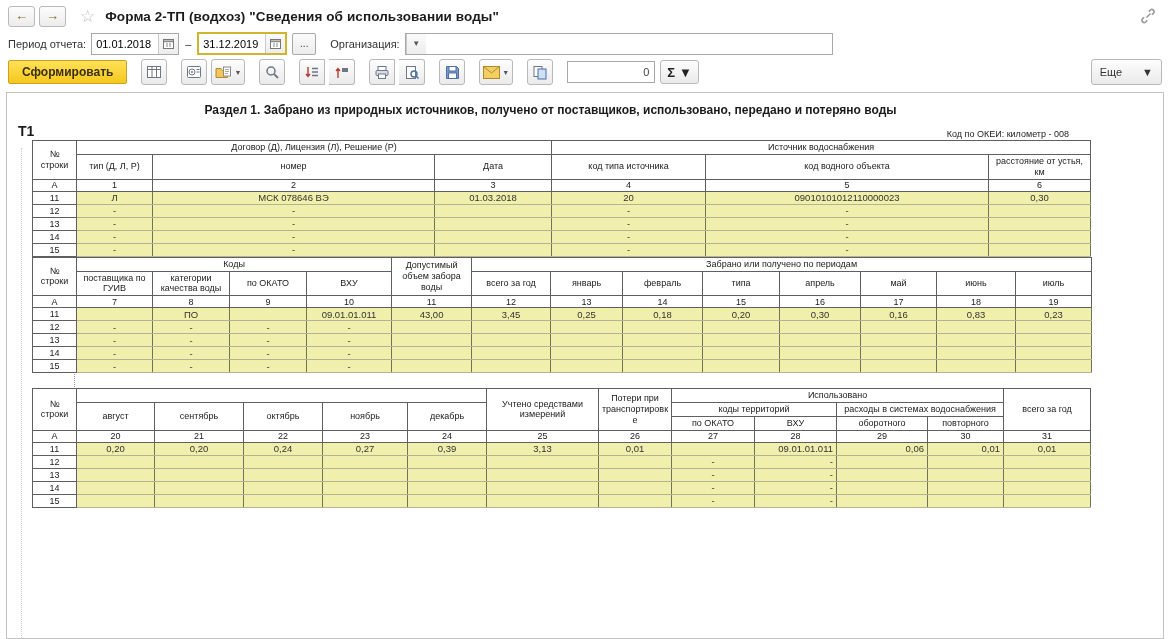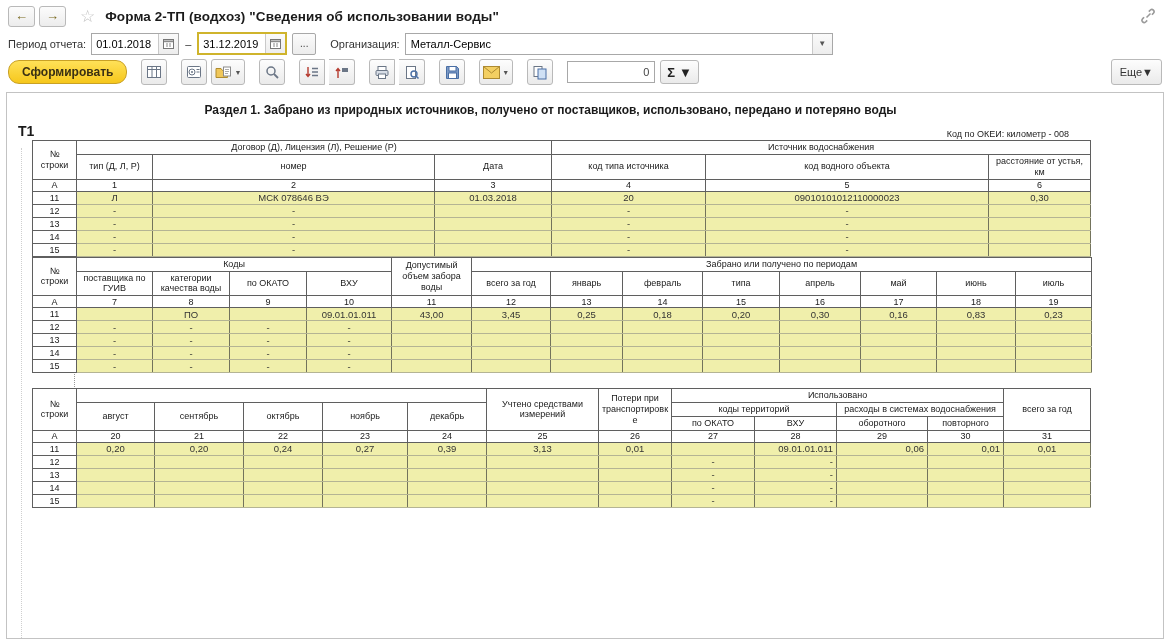--- a/index.html
+++ b/index.html
@@ -29,36 +29,36 @@
   .dots { height:22px; width:24px; margin-left:5px; border:1px solid #a8a8a8; border-radius:2px;
     background:linear-gradient(#fbfbfb,#ececec); font-size:10px; color:#444; }
   .combo { display:flex; align-items:stretch; height:22px; border:1px solid #a8a8a8; width:428px; background:#fff; }
   .combo input { border:none; outline:none; flex:1; font-size:11px; padding:0 5px; font-family:"Liberation Sans",sans-serif; }
   .ddseg { width:20px; border:none; border-left:1px solid #c9c9c9; background:linear-gradient(#fafafa,#ededed);
     color:#555; font-size:8px; }
 
   
   .toolbar { display:flex; align-items:center; padding:2px 8px 6px 8px; height:32px; }
   .genbtn { height:24px; padding:0 13px; font-size:12px; font-weight:bold; color:#3a3013;
-    background:linear-gradient(#ffe158,#f6c71c); border:1px solid #c9a125; border-radius:11px; }
+    background:linear-gradient(#ffe158,#f6c71c); border:1px solid #c9a125; border-radius:2px; }
   .tgroup { display:flex; gap:4px; margin-left:14px; }
   .tbtn { height:26px; min-width:26px; padding:0 3px; border:1px solid #b9b9b9; border-radius:3px;
     background:linear-gradient(#fdfdfd,#eaeaea); display:flex; align-items:center; justify-content:center; gap:2px; }
   .tbtn .dd { font-size:7px; color:#555; }
   .pair { display:flex; }
   .pair .tbtn:first-child { border-radius:3px 0 0 3px; }
   .pair .tbtn:last-child { border-radius:0 3px 3px 0; border-left:none; }
   .counter { width:88px; height:22px; border:1px solid #a8a8a8; text-align:right; padding:0 5px;
     font-size:11px; color:#444; margin-left:14px; font-family:"Liberation Sans",sans-serif; }
   .sigmabtn { margin-left:5px; height:24px; padding:0 6px; border:1px solid #b9b9b9; border-radius:3px;
     background:linear-gradient(#fdfdfd,#eaeaea); font-size:13px; font-weight:bold; color:#222;
     display:flex; align-items:center; gap:4px; }
   .morebtn { margin-left:auto; height:24px; padding:12px 8px; border:1px solid #b9b9b9; border-radius:3px;
     background:linear-gradient(#fdfdfd,#eaeaea); font-size:11px; color:#333;
-    display:flex; align-items:center; gap:0; }
+    display:flex; align-items:center; gap:20px; }
 
   
   .panel { position:absolute; left:6px; right:6px; top:92px; bottom:0; background:#fff;
     border:1px solid #c3c3c3; overflow:hidden; }
   .vbreak { position:absolute; left:14px; top:55px; bottom:0; border-left:1px dotted #cfcfcf; }
   .sheet { padding:8px 0 4px 25px; width:1062px; }
   .sectitle { text-align:center; font-size:12px; font-weight:bold; margin:2px 0 6px 0; }
   .t1row { display:flex; justify-content:space-between; align-items:flex-end; margin:2px 0 1px 0; }
   .t1 { font-size:14px; font-weight:bold; margin-left:-14px; }
   .okei { font-size:9px; color:#222; }
@@ -123,21 +123,20 @@
               <rect x="0.5" y="1.5" width="10" height="9" fill="#fff" stroke="#777"></rect>
               <rect x="0.5" y="1.5" width="10" height="2.2" fill="#bfbfbf" stroke="#777"></rect>
               <path d="M3 6h2M6 6h2M3 8h2M6 8h2" stroke="#888" stroke-width="1"></path>
             </svg>
           </span>
         </button>
     </span>
     <button class="dots">...</button>
     <span class="lbl" style="margin-left:14px">Организация:</span>
     <span class="combo">
-      <input value="Металл-Сервис" style="">
       <button class="ddseg"><span>▼</span></button>
     </span>
   </div>
 
   <div class="toolbar">
     <button class="genbtn">Сформировать</button>
 
     <span class="tgroup">
       <button class="tbtn">
           <span>

